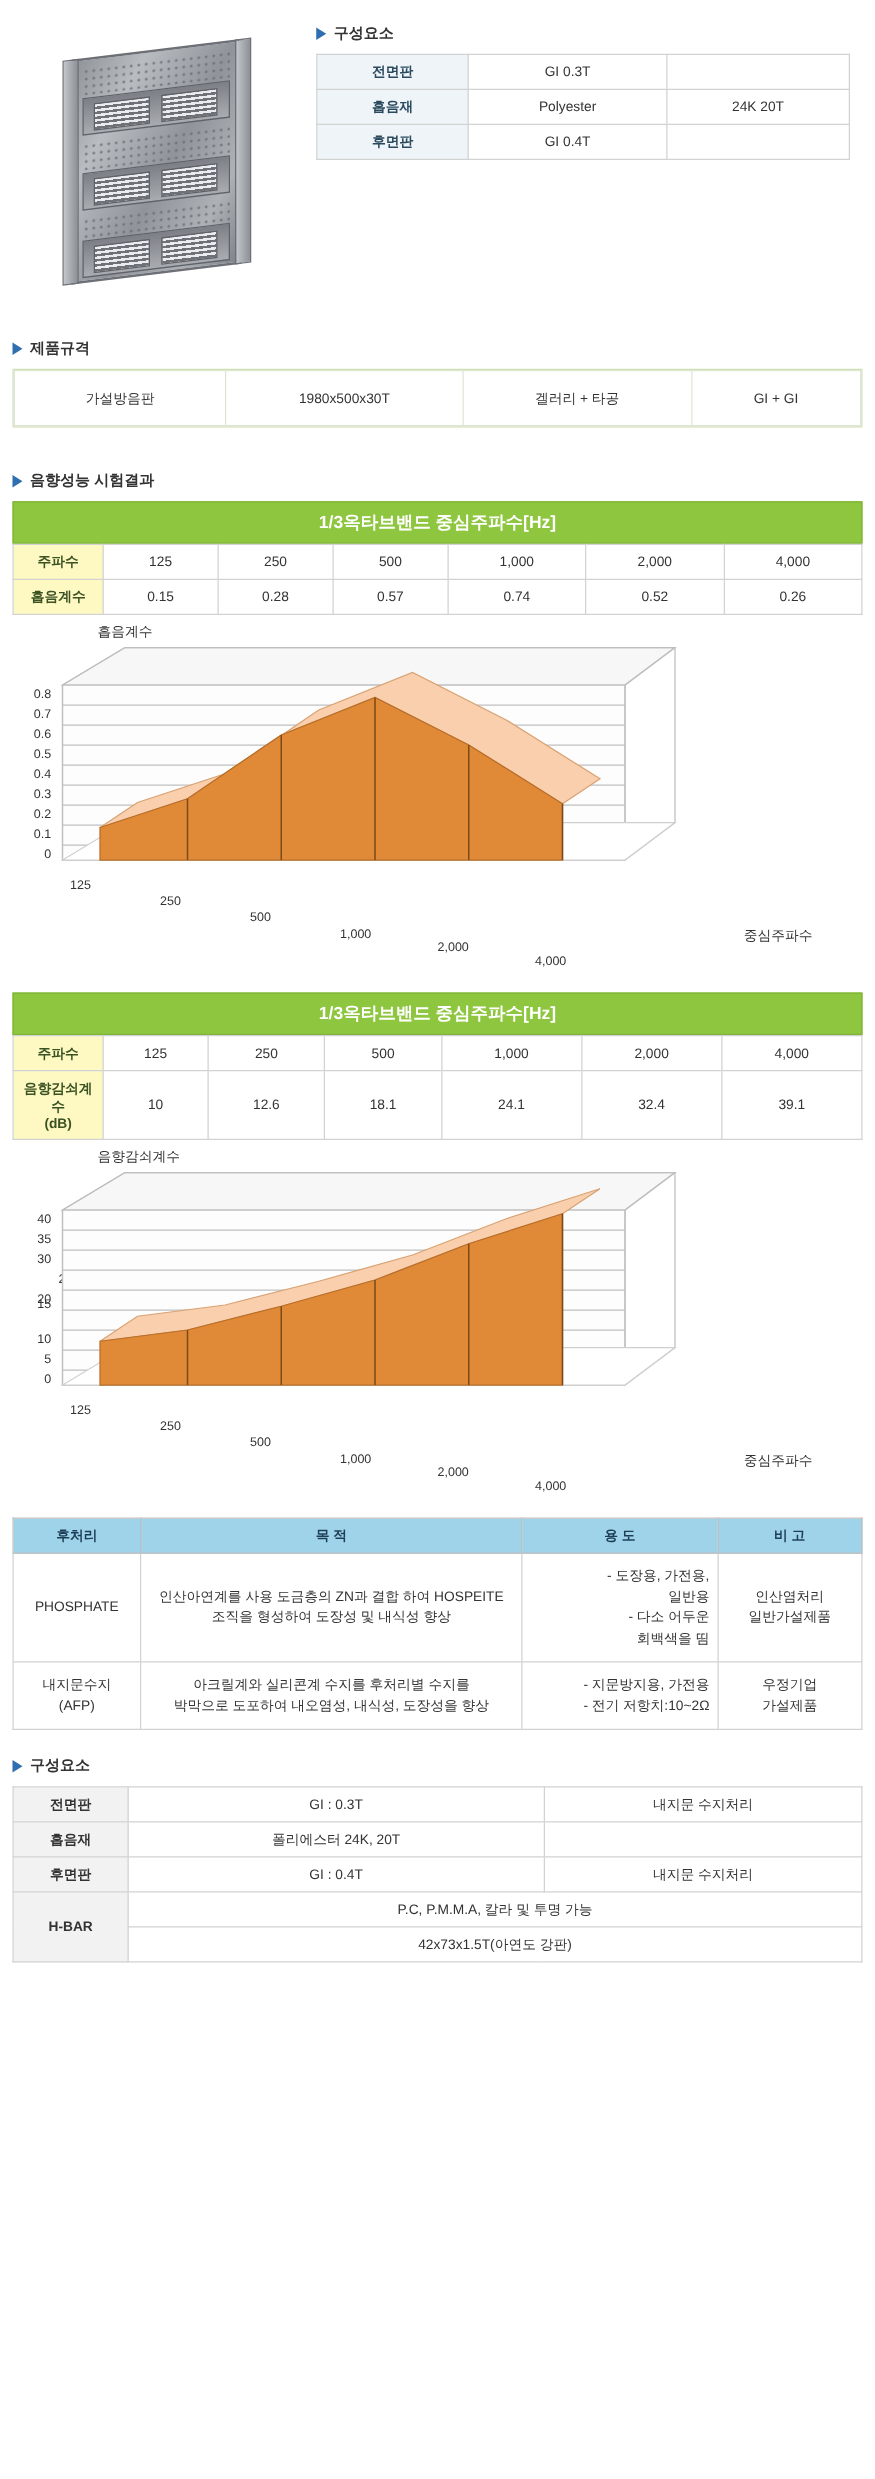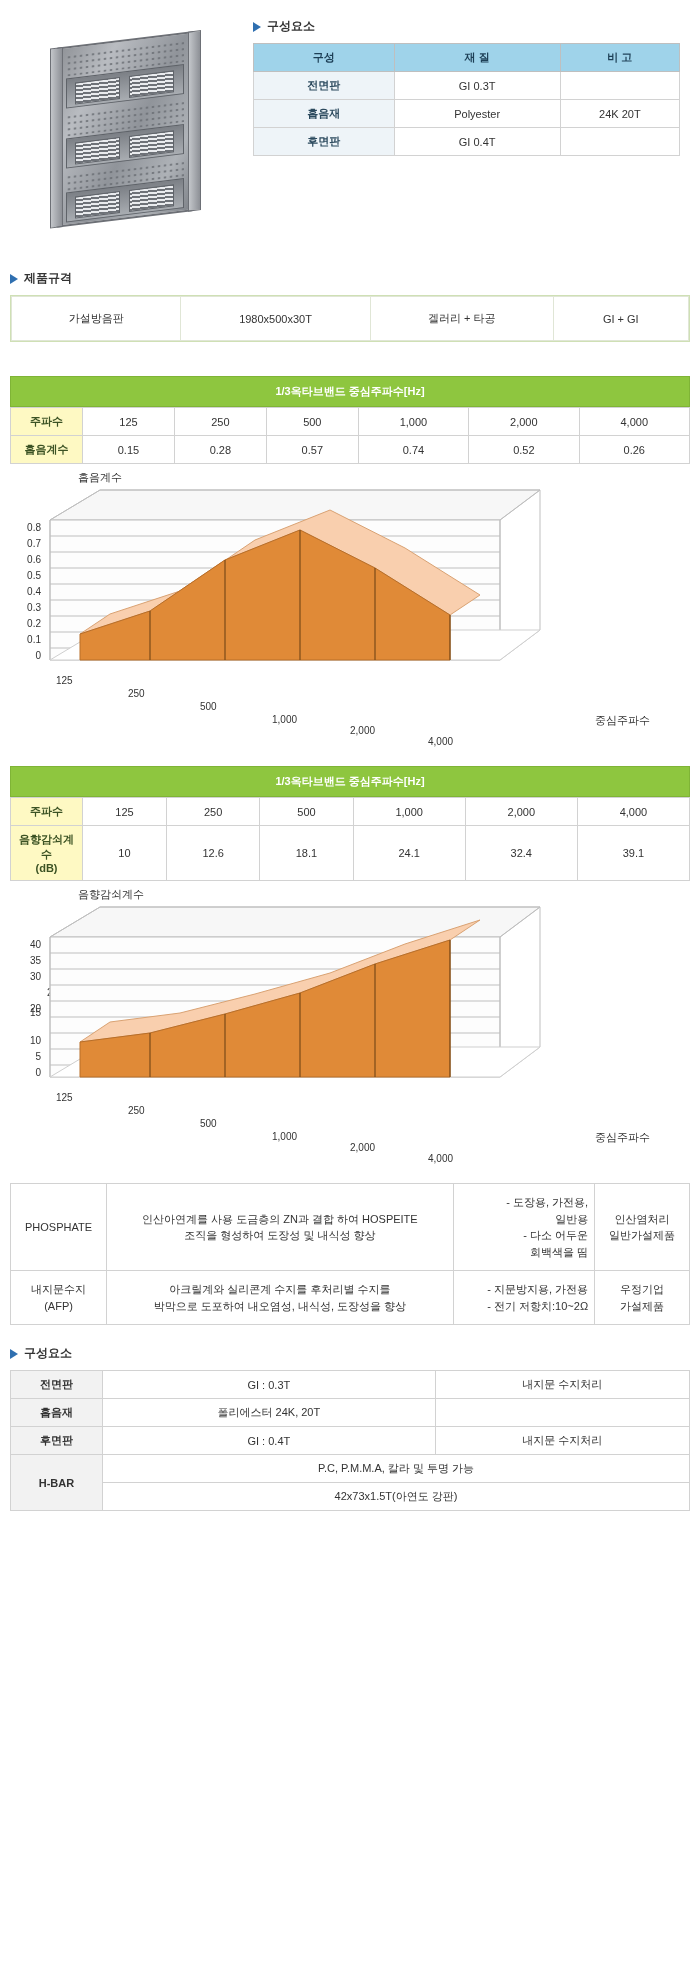--- a/index.html
+++ b/index.html
@@ -92,21 +92,21 @@
   .spec-box { border: 1px solid #cfe0b5; }
   .tbl-spec td { border: 1px solid #e0e6d6; padding: 14px 4px; }
 
   
   .band-title {
     background: #8ec63f;
     color: #ffffff;
     font-weight: bold;
     text-align: center;
     padding: 7px 0;
-    font-size: 11px;
+    font-size: 14px;
     border: 1px solid #7fb436;
   }
   .tbl-band td { height: 26px; }
   .tbl-band td.lbl { background: #fef9c3; font-weight: bold; color: #3b5223; width: 72px; }
 
   
   .tbl-post th {
     background: #9fd3ea; color: #1d3f56; font-weight: bold; border: 1px solid #bfbfbf; padding: 6px 4px;
   }
   .tbl-post td { padding: 10px 6px; vertical-align: middle; line-height: 1.5; }
@@ -162,25 +162,20 @@
       </div>
     </div>
 
     <div class="top-right">
       <div class="sec-head">
         <span class="arrow"></span>
         <span>구성요소</span>
       </div>
       <table class="tbl-compo">
         <tbody>
-            <tr>
-          <th style="width:33%">구성</th>
-          <th style="width:39%">재 질</th>
-          <th style="width:28%">비 고</th>
-        </tr>
         <tr>
           <td class="lbl">전면판</td>
           <td>GI 0.3T</td>
           <td></td>
         </tr>
         <tr>
           <td class="lbl">흡음재</td>
           <td>Polyester</td>
           <td>24K 20T</td>
         </tr>
@@ -208,20 +203,24 @@
         <td style="width:28%">1980x500x30T</td>
         <td style="width:27%">겔러리 + 타공</td>
         <td style="width:20%">GI + GI</td>
       </tr>
     </tbody>
       </table>
   </div>
 
   <div class="gap-lg"></div>
 
+  <div class="sec-head">
+    <span class="arrow"></span>
+    <span>음향성능 시험결과</span>
+  </div>
 
   <div class="band-title">1/3옥타브밴드 중심주파수[Hz]</div>
   <table class="tbl-band">
     <tbody>
         <tr>
       <td class="lbl">주파수</td>
       <td>125</td>
       <td>250</td>
       <td>500</td>
       <td>1,000</td>
@@ -390,20 +389,26 @@
           <line x1="440" y1="53" x2="440" y2="190"></line>
         </g>
       </g>
     </svg>
   </div>
 
   <div class="gap-lg"></div>
 
   <table class="tbl-post">
     <tbody>
+        <tr>
+      <th style="width:15%">후처리</th>
+      <th style="width:45%">목 적</th>
+      <th style="width:23%">용 도</th>
+      <th style="width:17%">비 고</th>
+    </tr>
     <tr>
       <td>PHOSPHATE</td>
       <td class="desc">
         <div>인산아연계를 사용 도금층의 ZN과 결합 하여 HOSPEITE</div>
         <div>조직을 형성하여 도장성 및 내식성 향상</div>
       </td>
       <td class="use">
         <div>- 도장용, 가전용,</div>
         <div>   일반용</div>
         <div>- 다소 어두운</div>

